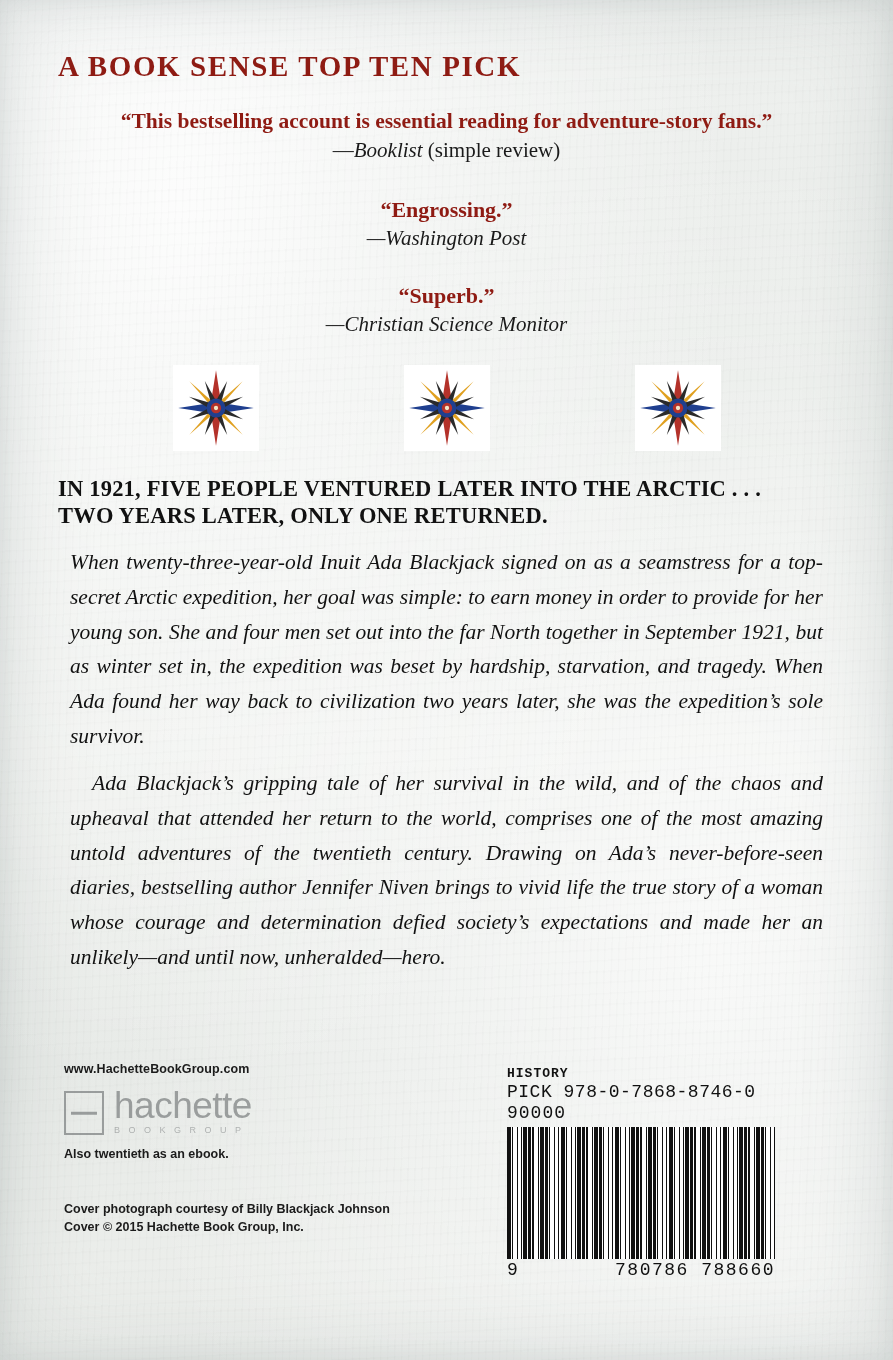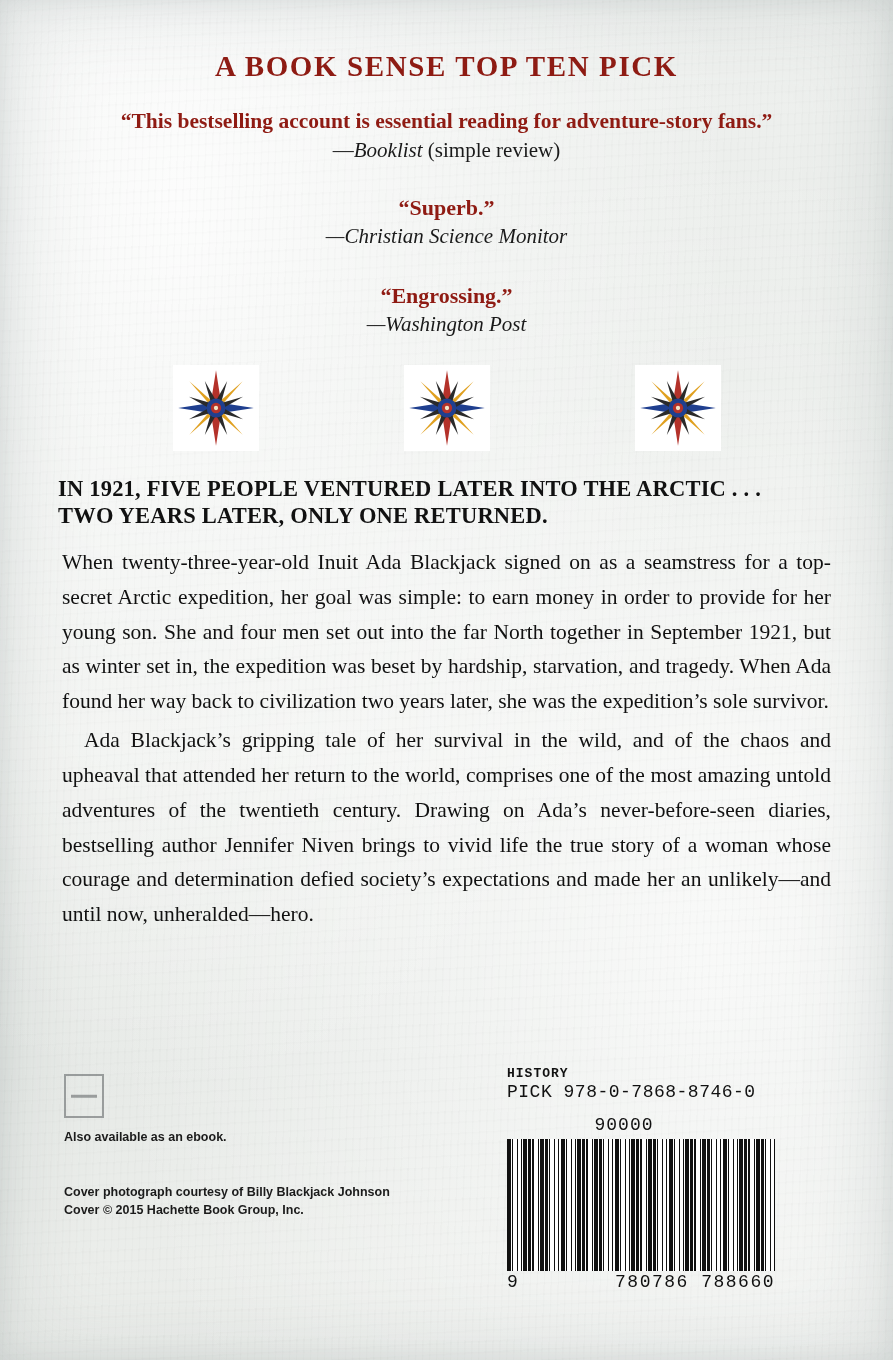--- a/index.html
+++ b/index.html
@@ -36,21 +36,20 @@
     box-shadow: inset 0 0 90px rgba(120,130,130,0.22), inset 0 0 24px rgba(150,160,160,0.18);
   }
 
   .content {
     position: relative;
     padding: 0 58px;
   }
 
   .headline {
     margin-top: 50px;
-    text-align: center;
     color: #8f1b13;
     font-family: "Liberation Serif", serif;
     font-weight: bold;
     font-size: 29px;
     letter-spacing: 1.6px;
   }
 
   .quote-block {
     text-align: center;
     color: #8f1b13;
@@ -114,21 +113,21 @@
     color: #111;
   }
 
   .body-copy {
     margin-top: 15px;
     font-size: 21.5px;
     line-height: 1.62;
     text-align: justify;
     text-justify: inter-word;
   }
-  .body-copy p { margin: 4px; }
+  .body-copy p { margin: 12px; font-style: italic; }
   .body-copy p + p { text-indent: 22px; }
 
   
   .footer {
     position: absolute;
     left: 58px;
     right: 58px;
     bottom: 48px;
     height: 250px;
   }
@@ -228,22 +227,22 @@
     letter-spacing: 0.5px;
     color: #111;
     margin-top: 1px;
     white-space: nowrap;
   }
   .bc-price {
     font-family: "Liberation Mono", monospace;
     font-size: 18px;
     letter-spacing: 1px;
     color: #111;
-    text-align: center;
-    margin-top: 13px;
+    text-align: left;
+    margin-top: 1px;
     padding-right: 34px;
   }
   .bars {
     margin-top: 4px;
     height: 132px;
     width: 268px;
     display: flex;
     align-items: stretch;
     background: #fff;
   }
@@ -270,27 +269,27 @@
     <div class="headline">A BOOK SENSE TOP TEN PICK</div>
 
     <div class="quote-block">
       <div class="q1">“This bestselling account is essential reading for adventure-story fans.”</div>
       <div class="q1-src">
         <span>—</span><i>Booklist</i><span> (simple review)</span>
       </div>
     </div>
 
     <div class="quote-block">
+      <div class="q2">“Engrossing.”</div>
+      <div class="q2-src">—Washington Post</div>
+    </div>
+
+    <div class="quote-block">
       <div class="q3">“Superb.”</div>
       <div class="q3-src">—Christian Science Monitor</div>
-    </div>
-
-    <div class="quote-block">
-      <div class="q2">“Engrossing.”</div>
-      <div class="q2-src">—Washington Post</div>
     </div>
 
     <div class="ornaments">
       <div class="ornament">
         <svg width="86" height="86" viewBox="0 0 100 100" aria-hidden="true">
           <g transform="translate(50,50)">
             <g id="r1">
               <polygon points="0,-44 5,-12 0,0 -5,-12" fill="#b4322a"></polygon>
               <polygon points="44,0 12,5 0,0 12,-5" fill="#1f3f8f"></polygon>
               <polygon points="0,44 -5,12 0,0 5,12" fill="#b4322a"></polygon>
@@ -372,26 +371,31 @@
     </div>
 
     <div class="body-copy">
       <p>When twenty-three-year-old Inuit Ada Blackjack signed on as a seamstress for a top-secret Arctic expedition, her goal was simple: to earn money in order to provide for her young son. She and four men set out into the far North together in September 1921, but as winter set in, the expedition was beset by hardship, starvation, and tragedy. When Ada found her way back to civilization two years later, she was the expedition’s sole survivor.</p>
       <p>Ada Blackjack’s gripping tale of her survival in the wild, and of the chaos and upheaval that attended her return to the world, comprises one of the most amazing untold adventures of the twentieth century. Drawing on Ada’s never-before-seen diaries, bestselling author Jennifer Niven brings to vivid life the true story of a woman whose courage and determination defied society’s expectations and made her an unlikely—and until now, unheralded—hero.</p>
     </div>
   </div>
 
   <div class="footer">
     <div class="footer-left">
+      <div class="site">www.HachetteBookGroup.com</div>
 
       <div class="logo-row">
         <span class="logo-mark"></span>
-      </div>
-
-      <div class="ebook">Also available as an ebook.</div>
+        <span>
+          <span class="logo-word">hachette</span>
+          <div class="logo-sub">B O O K   G R O U P</div>
+        </span>
+      </div>
+
+      <div class="ebook">Also twentieth as an ebook.</div>
 
       <div class="credits">
         <div>Cover photograph courtesy of Billy Blackjack Johnson</div>
         <div>Cover © 2015 Hachette Book Group, Inc.</div>
       </div>
     </div>
 
     <div class="barcode-wrap">
       <div class="bc-category">HISTORY</div>
       <div class="bc-isbn">

